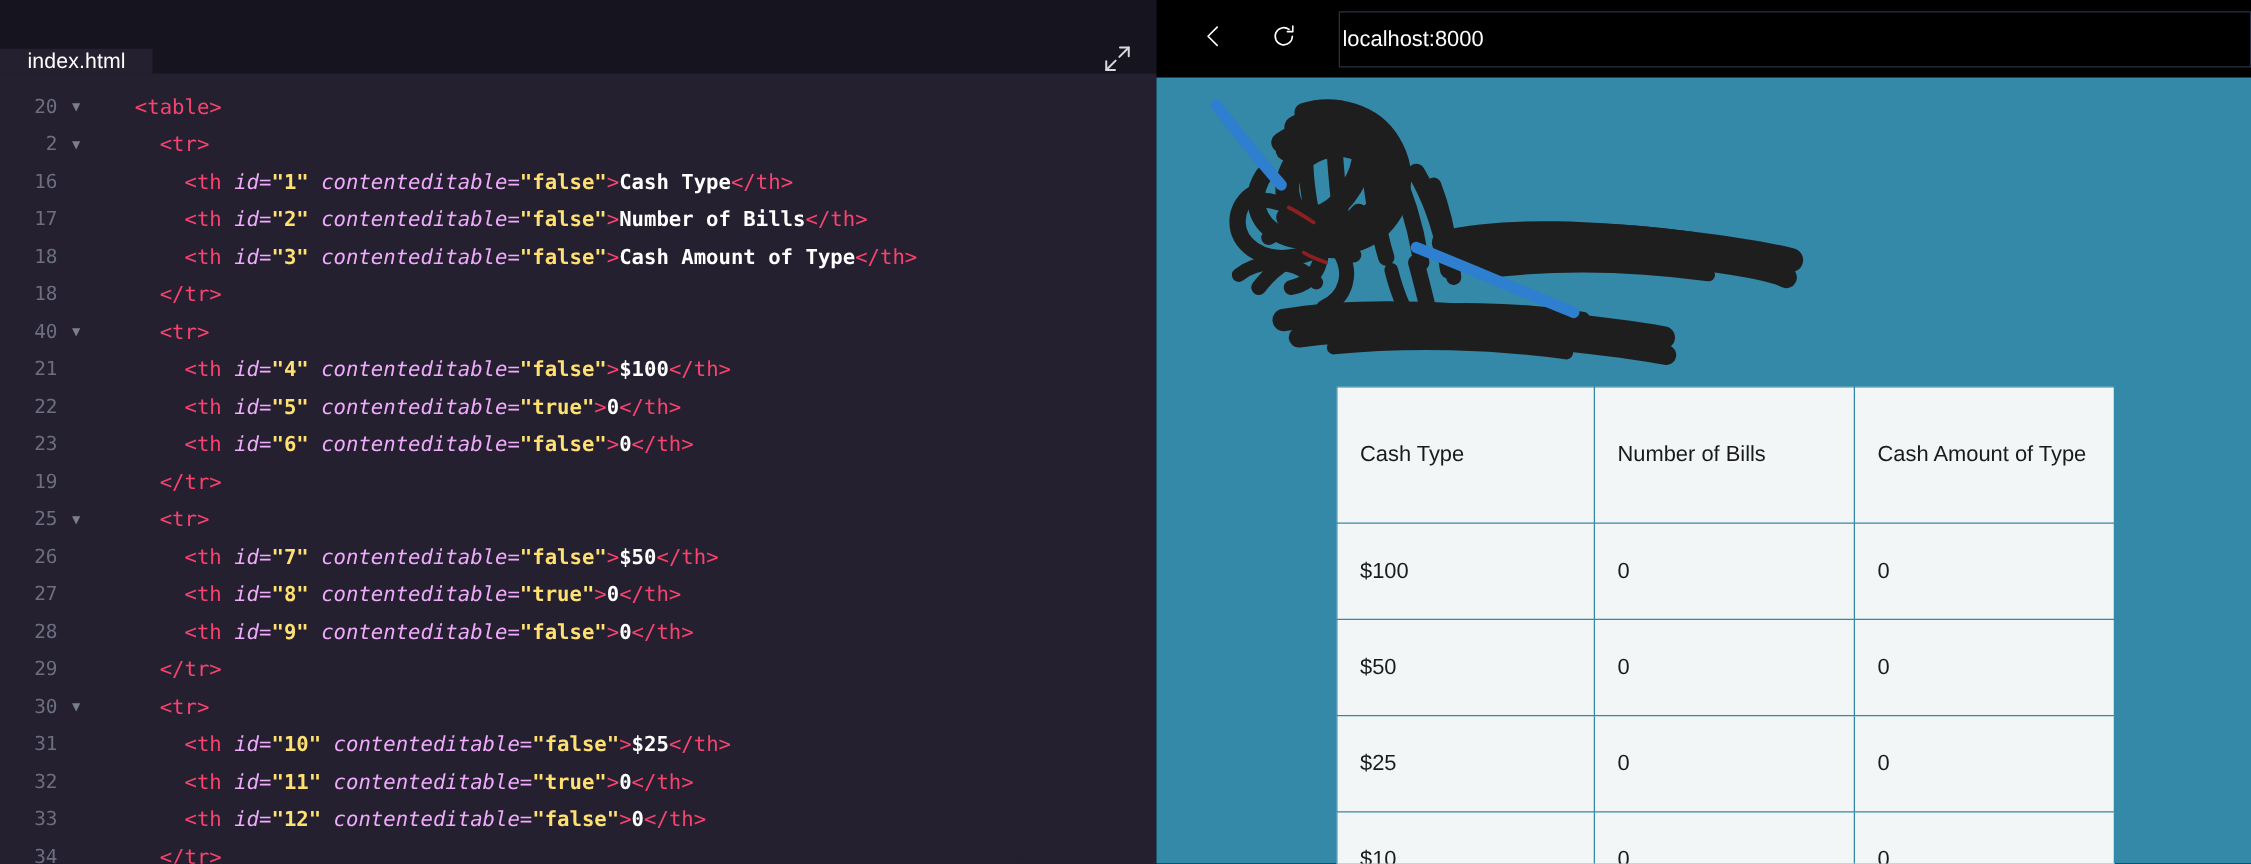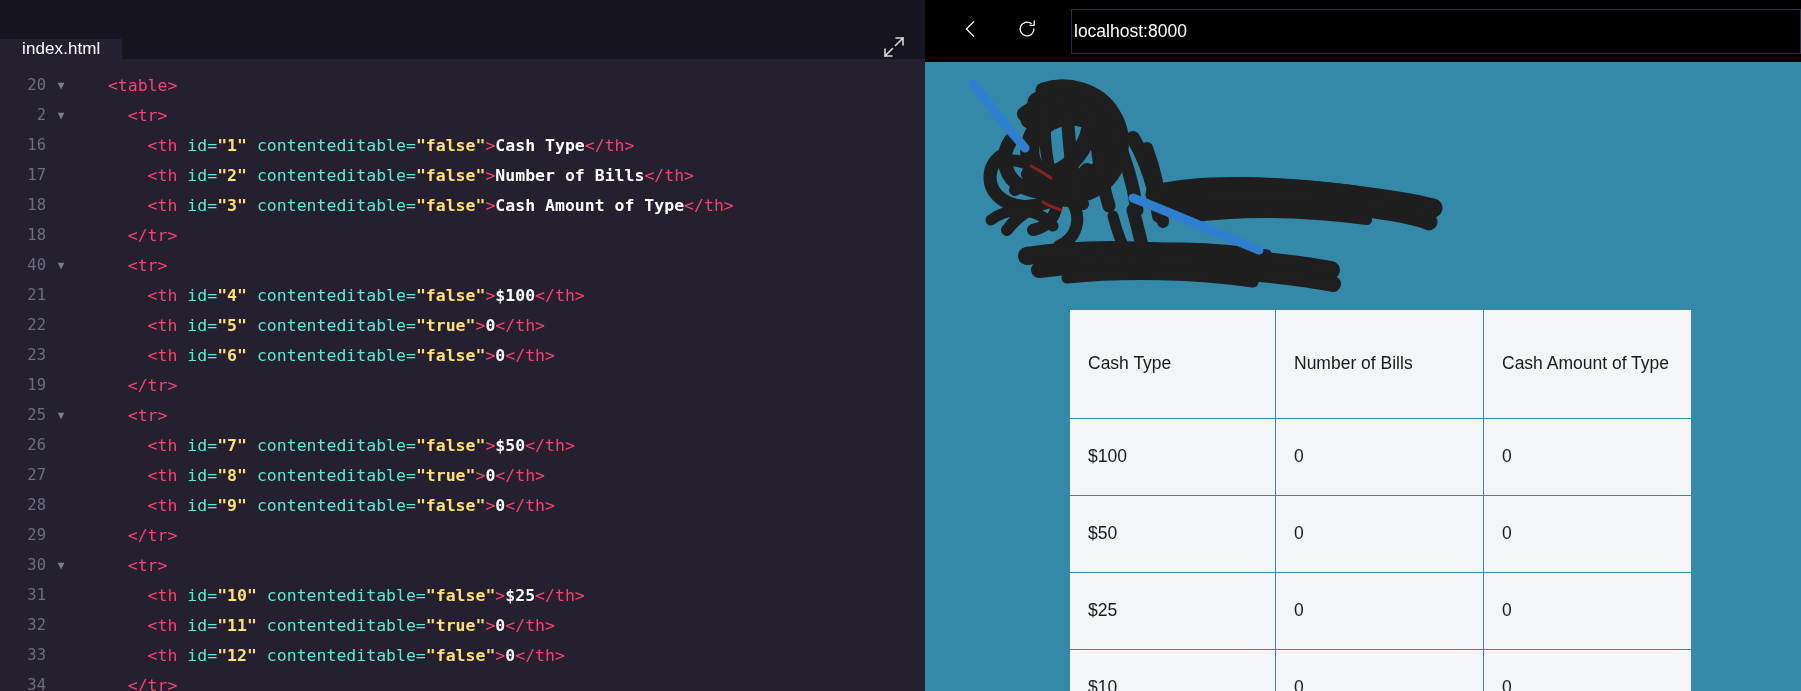--- a/index.html
+++ b/index.html
@@ -96,21 +96,21 @@
     font-size: 11px;
     user-select: none;
     cursor: pointer;
     line-height: 1;
   }
   .code-text {
     padding-left: 12px;
     color: #f8f8f2;
   }
   .tk-tag   { color: #f9436f; }
-  .tk-attr  { color: #5eead4; }
+  .tk-attr  { color: #f0abfc; font-style: italic; }
   .tk-val   { color: #ffe070; font-weight: bold; }
   .tk-text  { color: #ffffff; font-weight: bold; }
   .tk-plain { color: #f8f8f2; }
 
   
   .browser-pane {
     flex: 1 1 auto;
     height: 691px;
     background: #000;
     display: flex;

